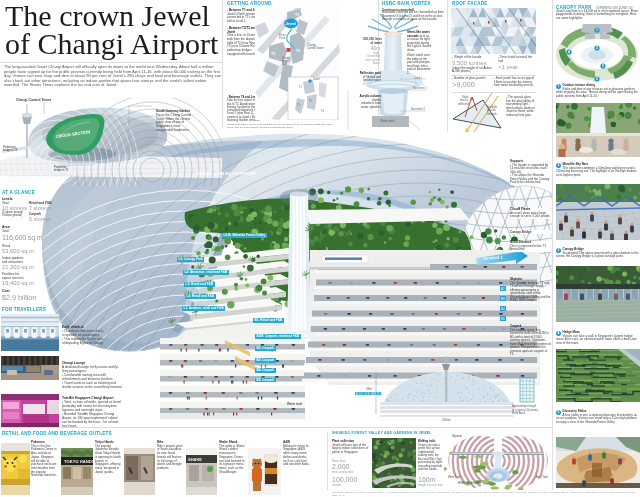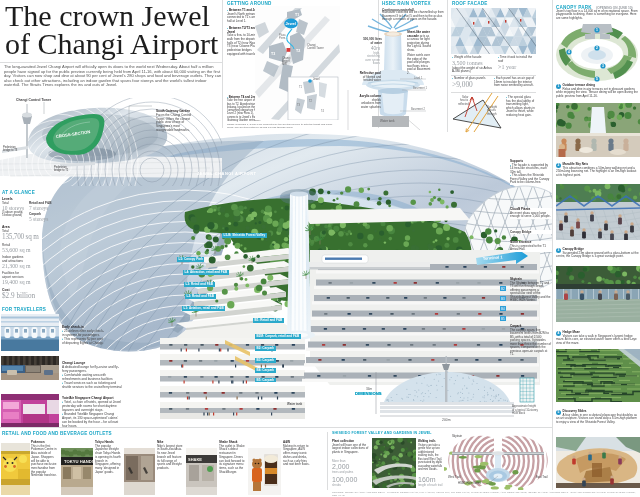--- a/index.html
+++ b/index.html
@@ -2,21 +2,21 @@
 <html><head><meta charset="utf-8">
 <style>
 html,body{margin:0;padding:0;}
 body{width:640px;height:497px;position:relative;overflow:hidden;background:#fff;
  font-family:"Liberation Sans",sans-serif;}
 .abs{position:absolute;}
 .hdr{font-weight:bold;color:#1ba6c6;font-size:4.6px;letter-spacing:.2px;}
 .b{font-weight:bold;color:#231f20;}
 .t3{font-size:3.2px;line-height:4px;color:#414042;}
 .bu{color:#1ba6c6;}
-.big{color:#979ca1;font-family:Liberation Serif, serif;}
+.big{color:#979ca1;}
 .chip{position:absolute;background:#2ba9cb;color:#fff;font-size:3.1px;line-height:4.8px;
  padding:0 1.5px;white-space:nowrap;font-weight:bold;z-index:6;}
 .vline{position:absolute;width:1px;background:#dcddde;}
 .hline{position:absolute;height:1px;background:#dcddde;}
 .lbl{position:absolute;font-size:3.1px;line-height:3.8px;color:#414042;z-index:6;}
 .num{display:inline-block;background:#2196c9;color:#fff;border-radius:50%;width:5px;height:5px;
  line-height:5px;text-align:center;font-size:3.4px;font-weight:bold;}
 </style></head>
 <body>
 <svg class="abs" style="left:0;top:90px;z-index:1;" width="640" height="350" viewBox="0 0 640 350">
@@ -1211,21 +1211,21 @@
   </div>
   <div style="width:27px;">
    <div class="t3 b">Retail and F&amp;B</div>
    <div class="big" style="font-size:5.4px;">7 storeys</div>
    <div class="t3 b" style="margin-top:1px;">Carpark</div>
    <div class="big" style="font-size:5.4px;">5 storeys</div>
   </div>
  </div>
  <div style="font-size:3.4px;color:#231f20;font-weight:bold;margin-top:3px;">Area</div>
  <div class="t3">Total</div>
- <div class="big" style="font-size:7.2px;letter-spacing:-.2px;">135,700 sq m</div>
+ <div class="big" style="font-size:7.2px;letter-spacing:-.2px;">116,600 sq m</div>
  <div class="t3" style="margin-top:2px;">Retail</div>
  <div class="big" style="font-size:5.8px;">53,600 sq m</div>
  <div class="t3" style="margin-top:2px;">Indoor gardens<br>and attractions</div>
  <div class="big" style="font-size:5.8px;">21,300 sq m</div>
  <div class="t3" style="margin-top:2px;">Facilities for<br>airport services</div>
  <div class="big" style="font-size:5.8px;">19,400 sq m</div>
  <div style="font-size:3.4px;color:#231f20;font-weight:bold;margin-top:3px;">Cost</div>
  <div class="big" style="font-size:7.2px;">$2.9 billion</div>
 </div>
 

